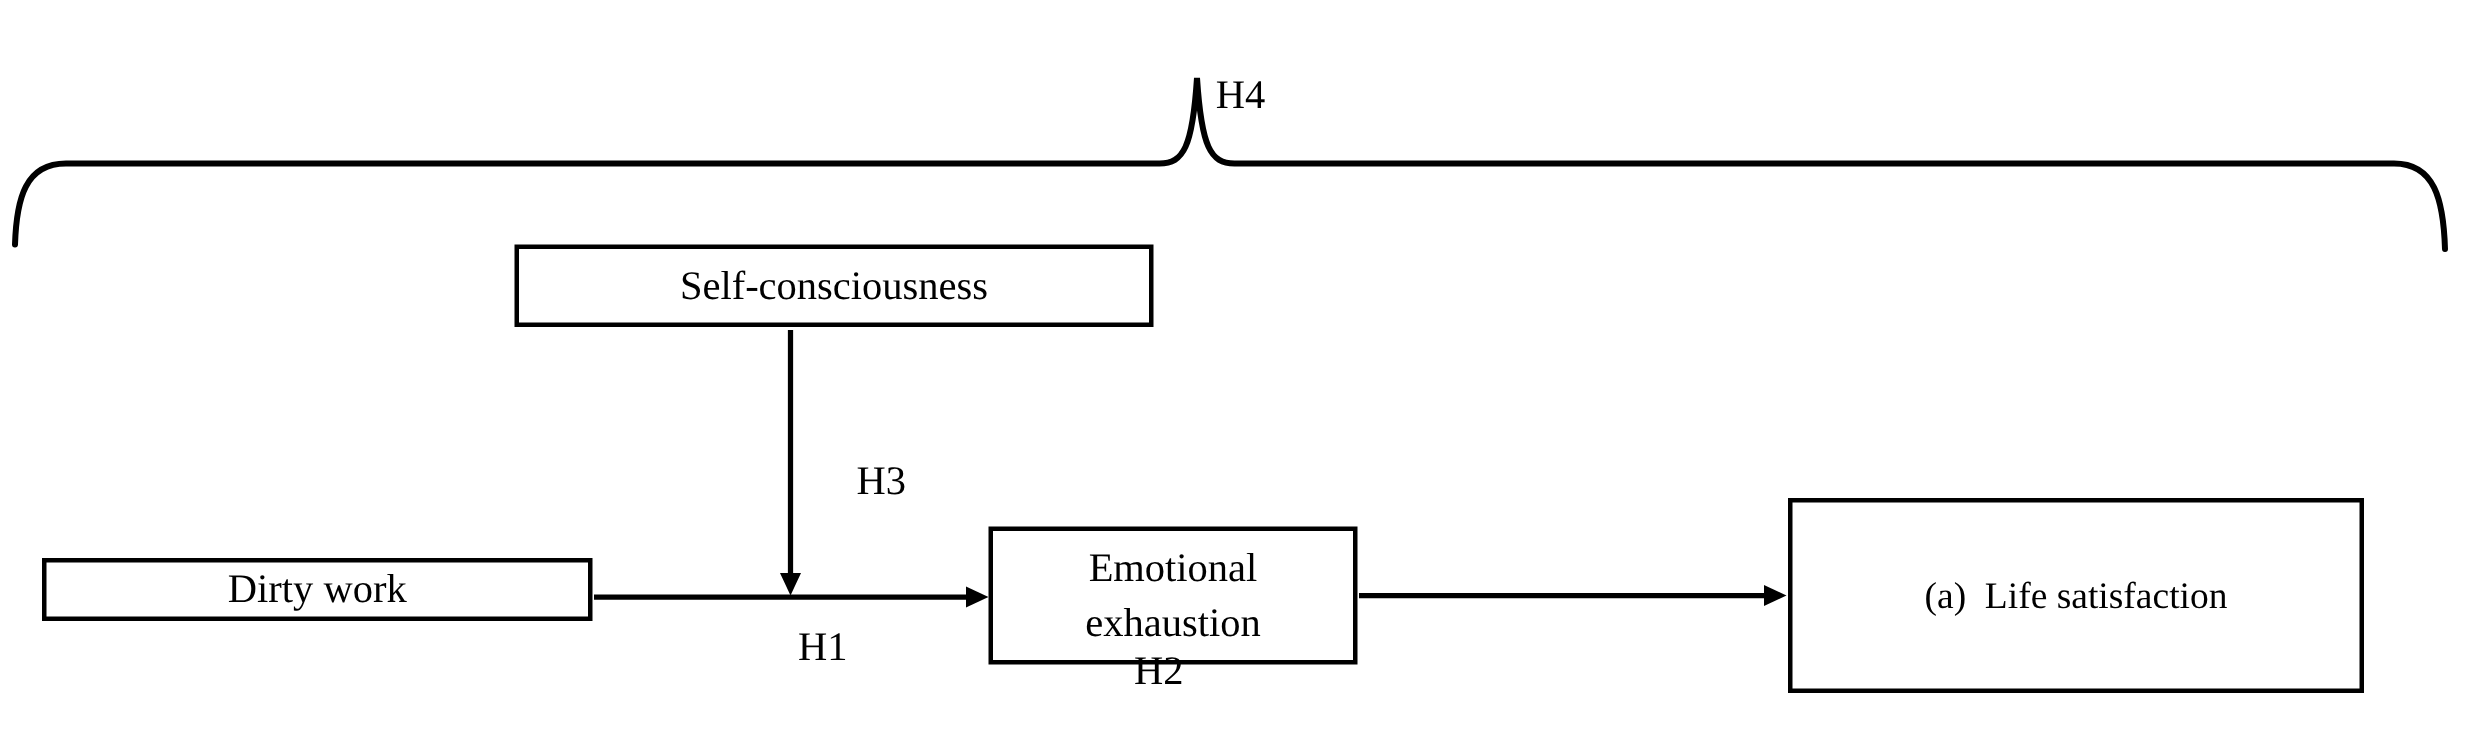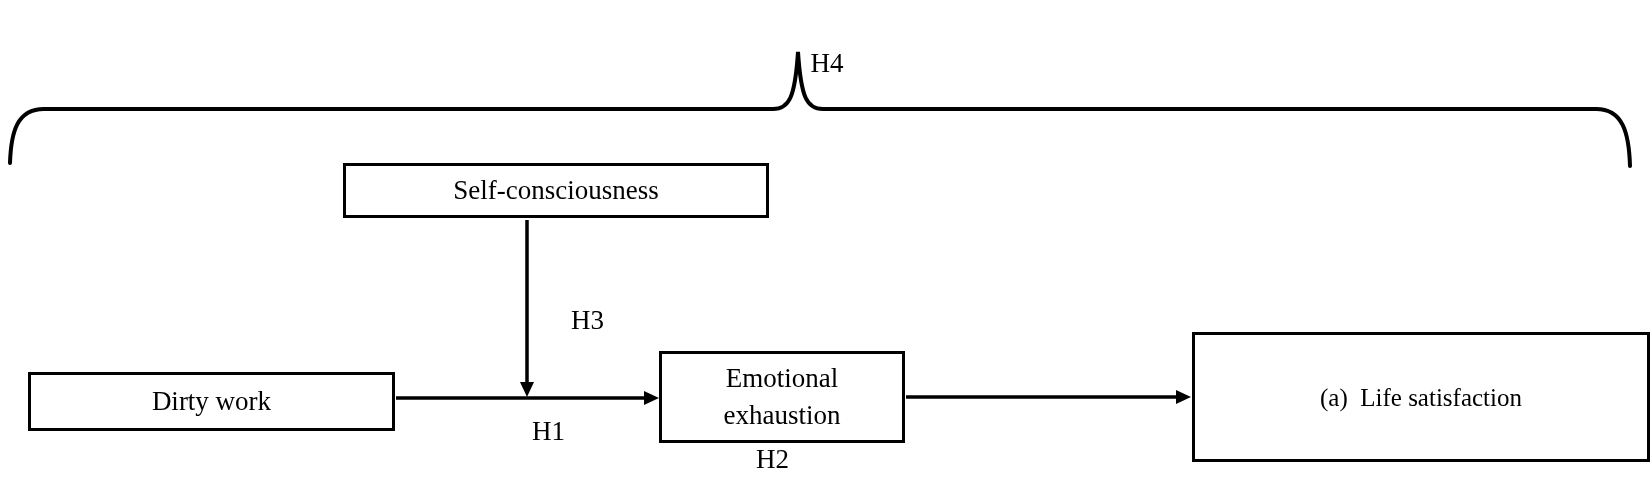--- a/index.html
+++ b/index.html
@@ -31,35 +31,35 @@
     background: #ffffff;
     display: flex;
     align-items: center;
     justify-content: center;
     text-align: center;
     z-index: 2;
     font-size: 27px;
     line-height: 1.38;
   }
   .box-self   { left: 343px;  top: 163px; width: 426px; height: 55px; text-align: center;  }
-  .box-dirty  { left: 28px;   top: 372px; width: 367px; height: 59px;  }
+  .box-dirty  { left: 28px;   top: 372px; width: 367px; height: 42px;  }
   .box-emo    { left: 659px;  top: 351px; width: 246px; height: 92px; white-space: pre-line; }
-  .box-out    { left: 1192px; top: 332px; width: 458px; height: 130px;
+  .box-out    { left: 1192px; top: 332px; width: 384px; height: 130px;
                 flex-direction: row; font-size: 25px; line-height: 37px; }
   .box-out .out-line { white-space: pre-wrap; }
   .hlabel {
     position: absolute;
     z-index: 2;
     font-size: 27px;
     line-height: 1.1;
   }
   .h4 { left: 799px; top: 1px;   width: 56px; text-align: center; margin-top: 48px; }
   .h3 { left: 543px; top: 306px; margin-left: 28px; }
   .h1 { left: 501px; top: 417px; margin-left: 31px; }
-  .h2 { left: 756px; top: 445px; }
+  .h2 { left: 756px; top: 433px; }
 </style>
 </head>
 <body>
 
 <div class="canvas">
 
   <svg class="lines" viewBox="0 0 1650 487" xmlns="http://www.w3.org/2000/svg">
 
     <path d="M 10 163
              C 11 132, 17 109, 44 109

